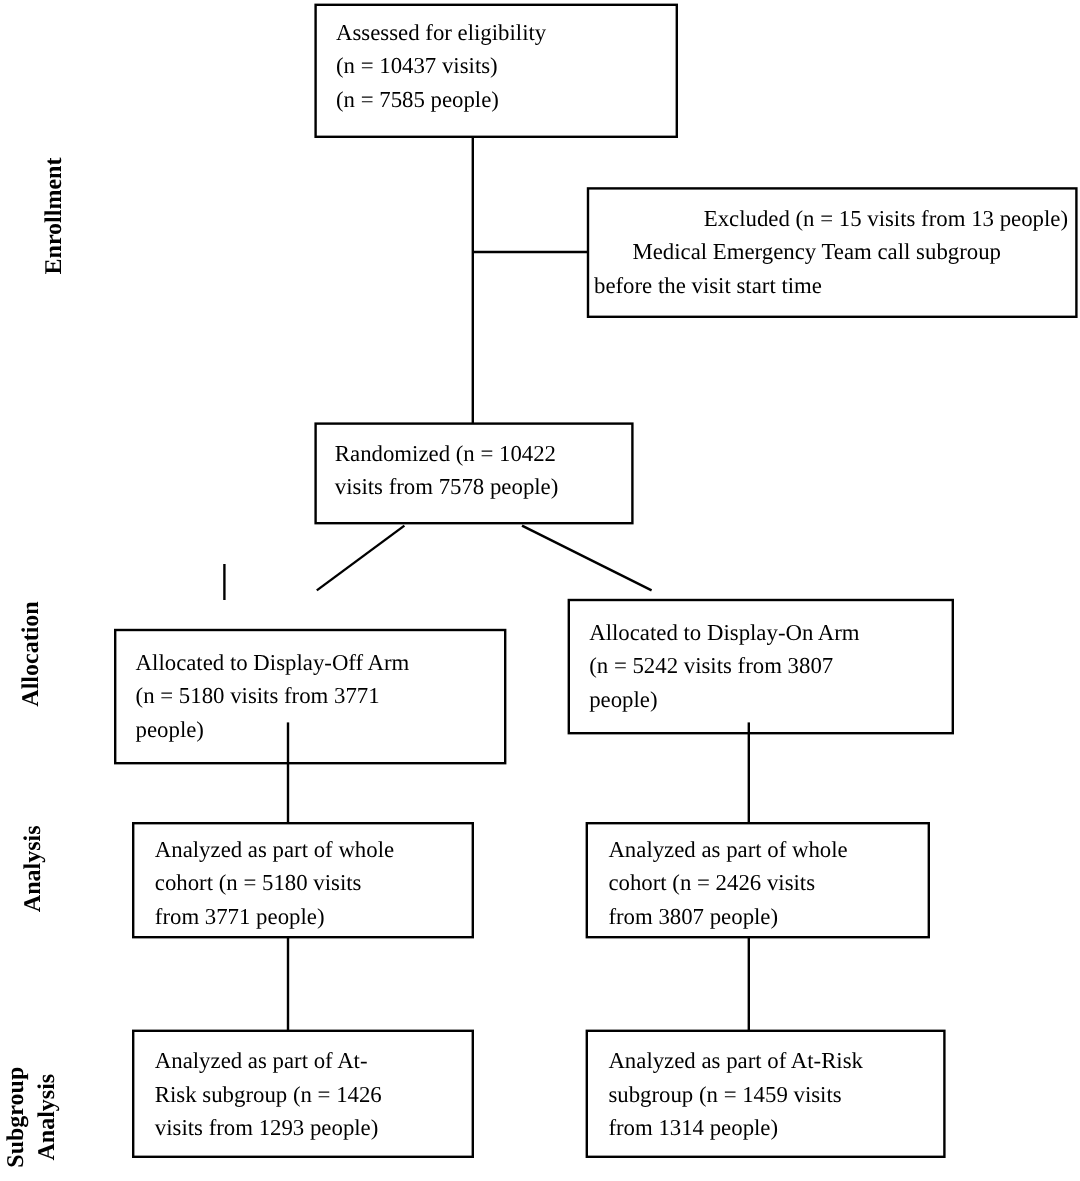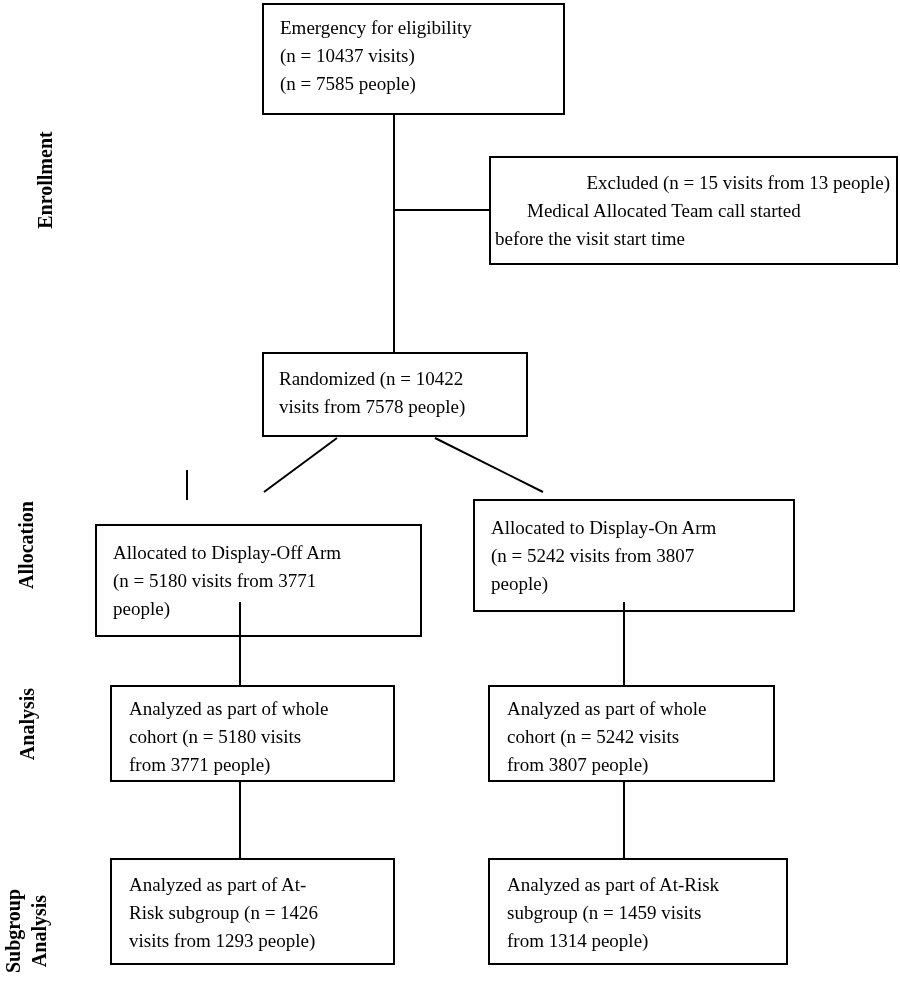--- a/index.html
+++ b/index.html
@@ -67,28 +67,28 @@
 
   <div class="stage-label stage-enrollment">Enrollment</div>
   <div class="stage-label stage-allocation">Allocation</div>
   <div class="stage-label stage-analysis">Analysis</div>
   <div class="stage-label stage-subgroup">
     <div class="line">Subgroup</div>
     <div class="line">Analysis</div>
   </div>
 
   <div class="box box-assessed">
-    <div class="line">Emergency for eligibility</div>
+    <div class="line">Assessed for eligibility</div>
     <div class="line">(n = 10437 visits)</div>
     <div class="line">(n = 7585 people)</div>
   </div>
 
   <div class="box box-excluded">
     <div class="line indent-sm">Excluded (n = 15 visits from 13 people)</div>
-    <div class="line indent-lg">Medical Allocated Team call started</div>
+    <div class="line indent-lg">Medical Emergency Team call subgroup</div>
     <div class="line">before the visit start time</div>
   </div>
 
   <div class="box box-randomized">
     <div class="line">Randomized (n = 10422</div>
     <div class="line">visits from 7578 people)</div>
   </div>
 
   <div class="box box-alloc-off">
     <div class="line">Allocated to Display-Off Arm</div>
@@ -103,21 +103,21 @@
   </div>
 
   <div class="box box-analysis-off">
     <div class="line">Analyzed as part of whole</div>
     <div class="line">cohort (n = 5180 visits</div>
     <div class="line">from 3771 people)</div>
   </div>
 
   <div class="box box-analysis-on">
     <div class="line">Analyzed as part of whole</div>
-    <div class="line">cohort (n = 5242 visits</div>
+    <div class="line">cohort (n = 2426 visits</div>
     <div class="line">from 3807 people)</div>
   </div>
 
   <div class="box box-subgroup-off">
     <div class="line">Analyzed as part of At-</div>
     <div class="line">Risk subgroup (n = 1426</div>
     <div class="line">visits from 1293 people)</div>
   </div>
 
   <div class="box box-subgroup-on">

